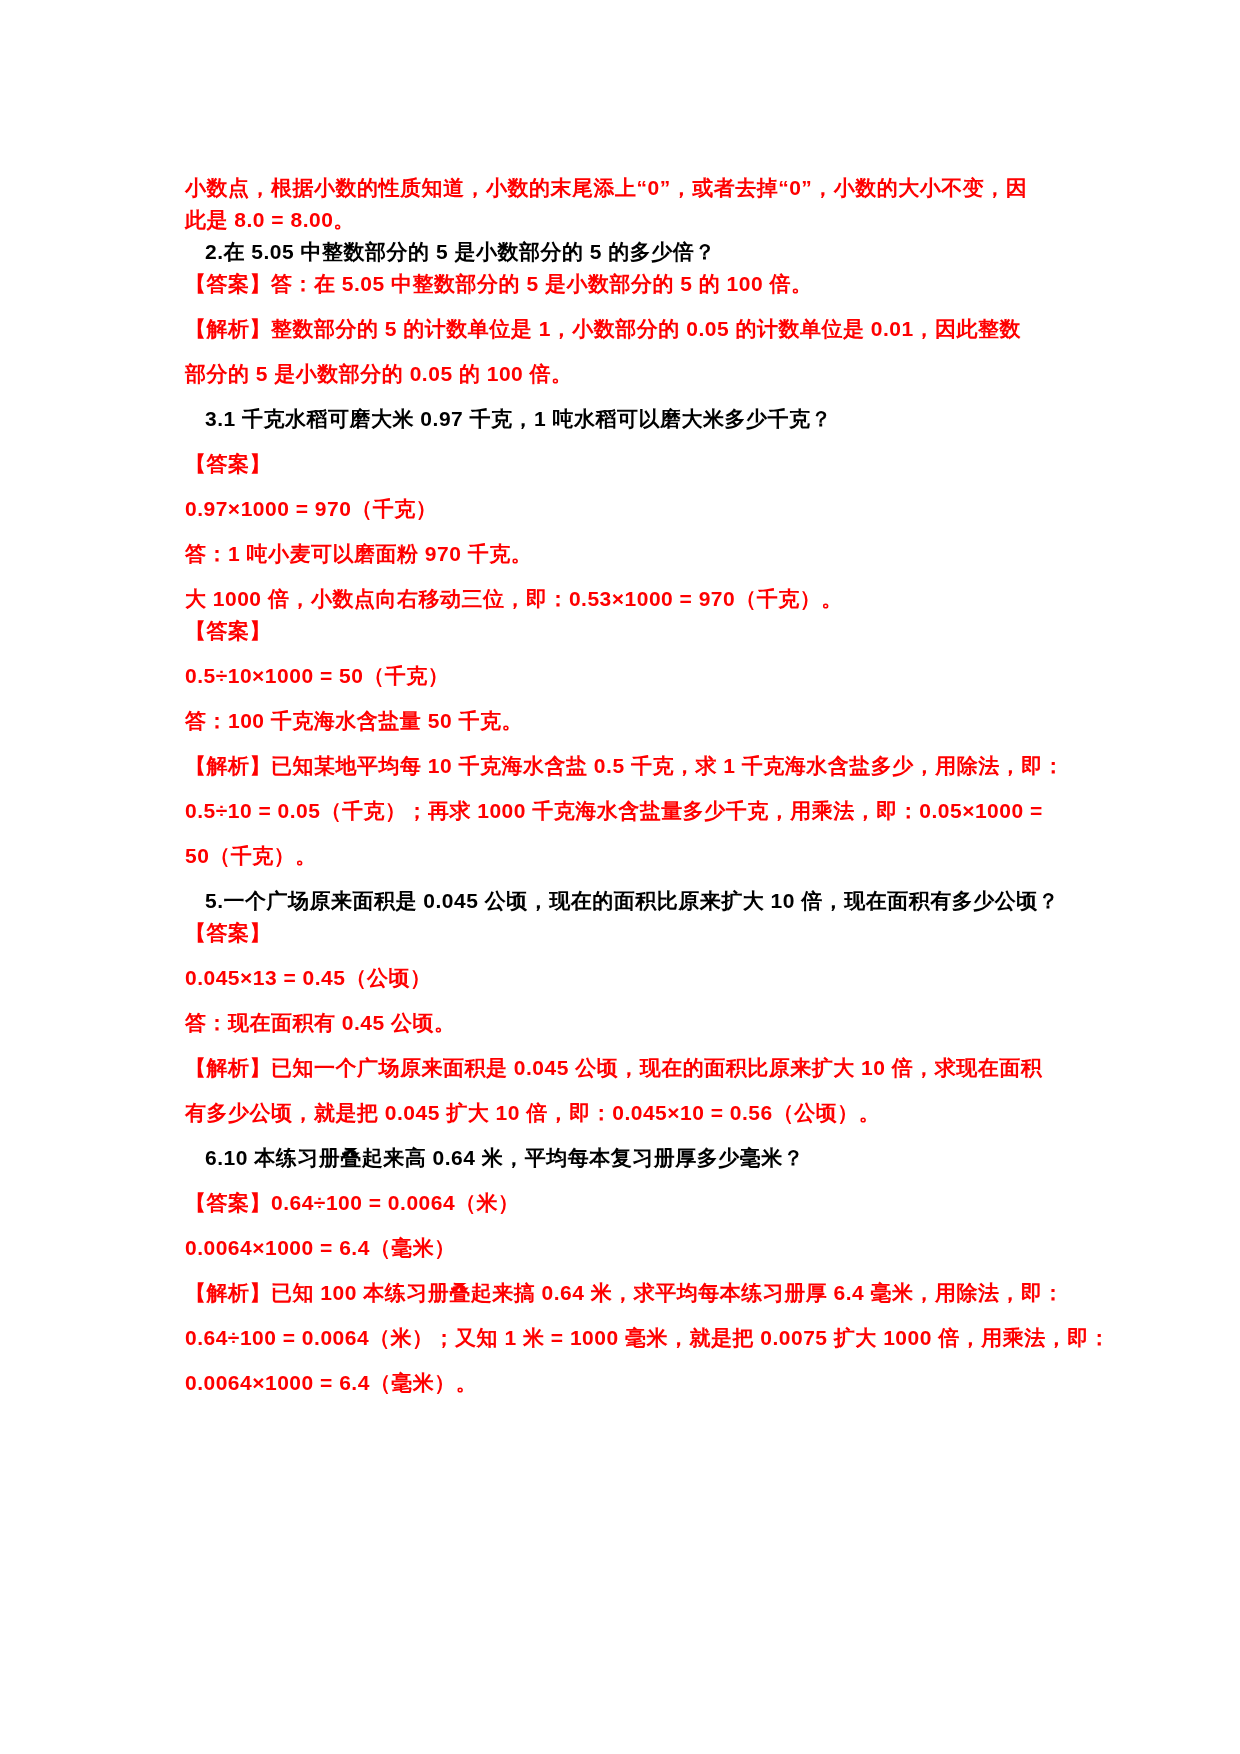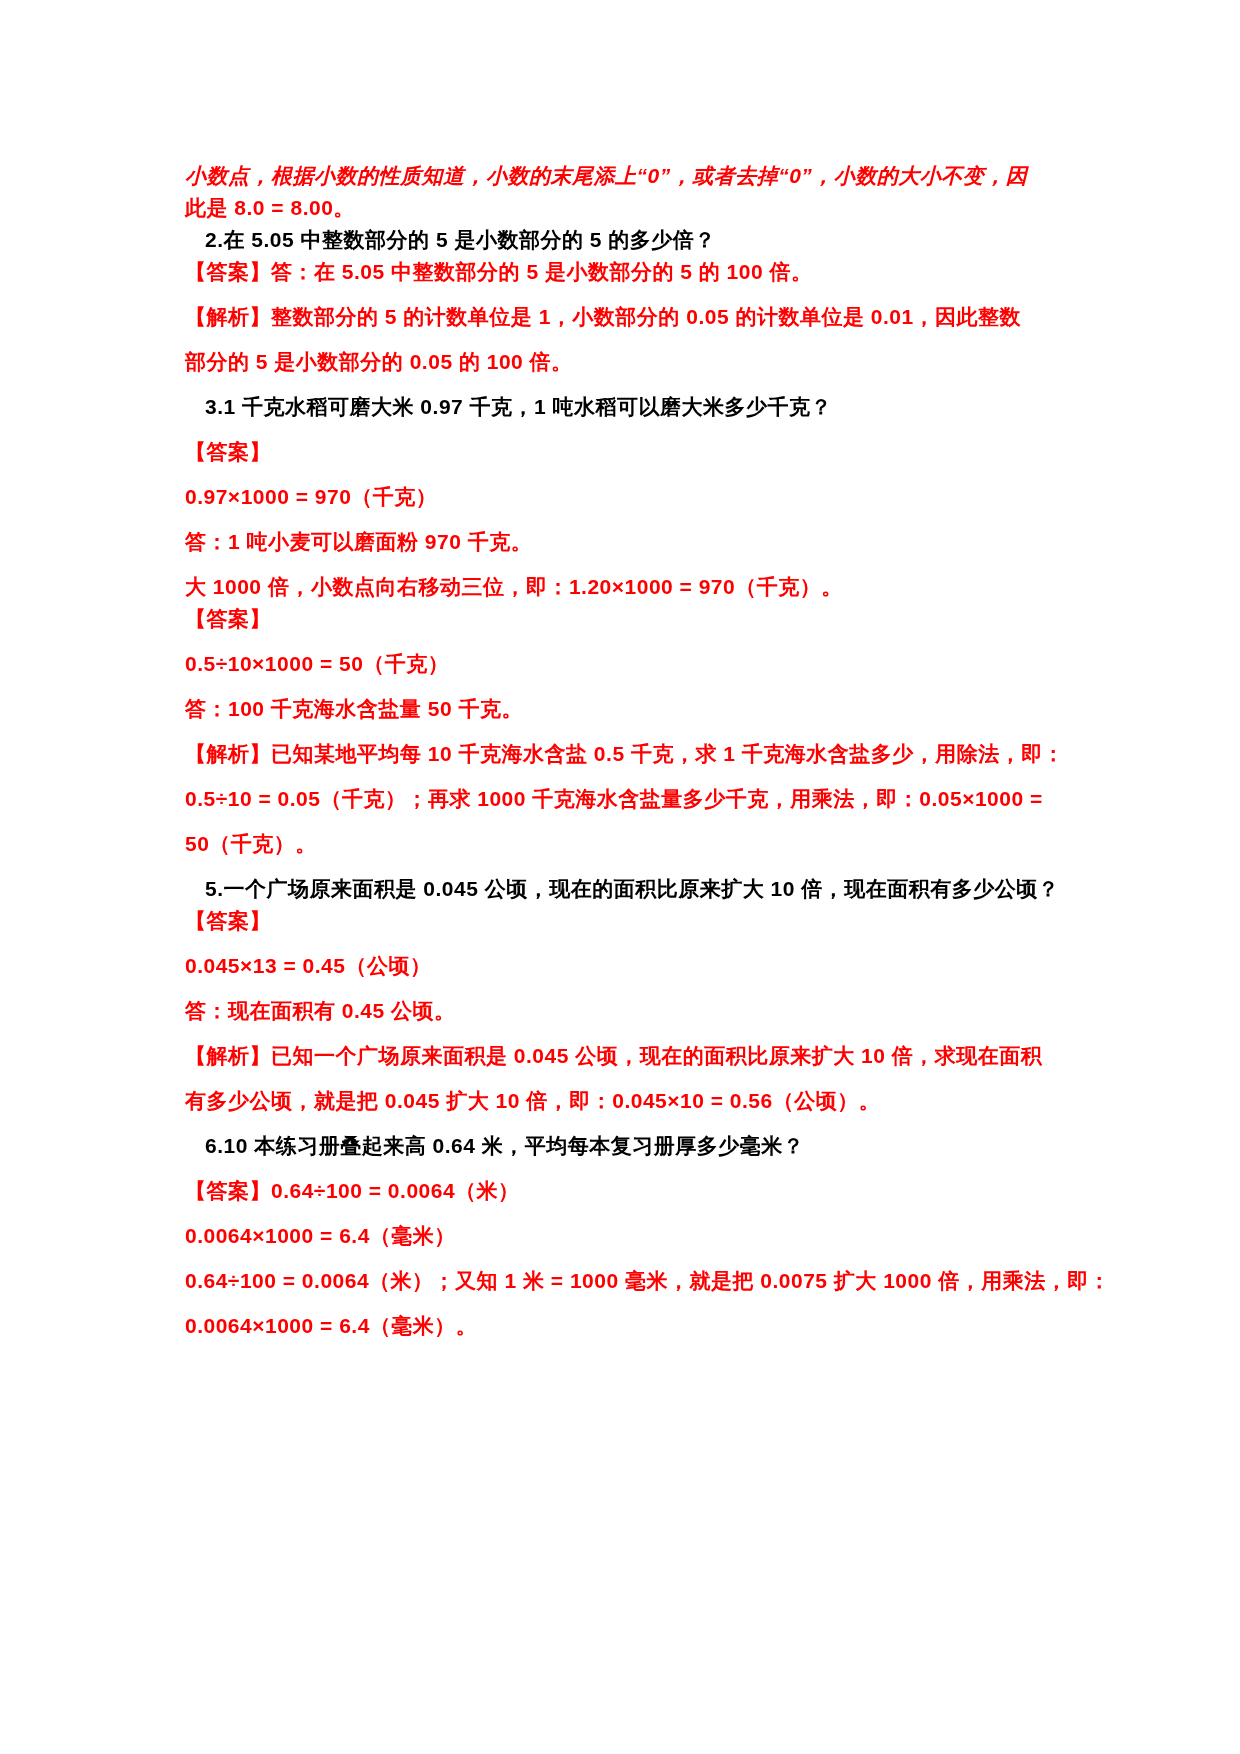--- a/index.html
+++ b/index.html
@@ -23,51 +23,52 @@
   .line {
     margin: 0;
     font-size: 21px;
     line-height: 24px;
     font-weight: bold;
     letter-spacing: 0.5px;
     white-space: nowrap;
   }
   .line[data-color="red"]   { color: #fe0000; }
   .line[data-color="black"] { color: #000000; margin-left: 20px; }
-  .line[data-gap="first"] { margin-top: 4px; font-style: italic; }
+  .line[data-gap="first"] { margin-top: 16px; }
   .line[data-gap="tight"] { margin-top: 8px; }
   .line[data-gap="wide"]  { margin-top: 21px; }
 </style>
 </head>
 <body>
 
 <div class="page">
   <div id="doc-body">
       <p class="line" data-color="red" data-gap="first">小数点，根据小数的性质知道，小数的末尾添上“0”，或者去掉“0”，小数的大小不变，因</p>
       <p class="line" data-color="red" data-gap="tight">此是 8.0 = 8.00。</p>
       <p class="line" data-color="black" data-gap="tight">2.在 5.05 中整数部分的 5 是小数部分的 5 的多少倍？</p>
       <p class="line" data-color="red" data-gap="tight">【答案】答：在 5.05 中整数部分的 5 是小数部分的 5 的 100 倍。</p>
       <p class="line" data-color="red" data-gap="wide">【解析】整数部分的 5 的计数单位是 1，小数部分的 0.05 的计数单位是 0.01，因此整数</p>
       <p class="line" data-color="red" data-gap="wide">部分的 5 是小数部分的 0.05 的 100 倍。</p>
       <p class="line" data-color="black" data-gap="wide">3.1 千克水稻可磨大米 0.97 千克，1 吨水稻可以磨大米多少千克？</p>
       <p class="line" data-color="red" data-gap="wide">【答案】</p>
       <p class="line" data-color="red" data-gap="wide">0.97×1000 = 970（千克）</p>
       <p class="line" data-color="red" data-gap="wide">答：1 吨小麦可以磨面粉 970 千克。</p>
-      <p class="line" data-color="red" data-gap="wide">大 1000 倍，小数点向右移动三位，即：1.20×1000 = 970（千克）。</p>
+      <p class="line" data-color="red" data-gap="wide">大 1000 倍，小数点向右移动三位，即：0.53×1000 = 970（千克）。</p>
       <p class="line" data-color="red" data-gap="tight">【答案】</p>
       <p class="line" data-color="red" data-gap="wide">0.5÷10×1000 = 50（千克）</p>
       <p class="line" data-color="red" data-gap="wide">答：100 千克海水含盐量 50 千克。</p>
       <p class="line" data-color="red" data-gap="wide">【解析】已知某地平均每 10 千克海水含盐 0.5 千克，求 1 千克海水含盐多少，用除法，即：</p>
       <p class="line" data-color="red" data-gap="wide">0.5÷10 = 0.05（千克）；再求 1000 千克海水含盐量多少千克，用乘法，即：0.05×1000 =</p>
       <p class="line" data-color="red" data-gap="wide">50（千克）。</p>
       <p class="line" data-color="black" data-gap="wide">5.一个广场原来面积是 0.045 公顷，现在的面积比原来扩大 10 倍，现在面积有多少公顷？</p>
       <p class="line" data-color="red" data-gap="tight">【答案】</p>
       <p class="line" data-color="red" data-gap="wide">0.045×13 = 0.45（公顷）</p>
       <p class="line" data-color="red" data-gap="wide">答：现在面积有 0.45 公顷。</p>
       <p class="line" data-color="red" data-gap="wide">【解析】已知一个广场原来面积是 0.045 公顷，现在的面积比原来扩大 10 倍，求现在面积</p>
       <p class="line" data-color="red" data-gap="wide">有多少公顷，就是把 0.045 扩大 10 倍，即：0.045×10 = 0.56（公顷）。</p>
       <p class="line" data-color="black" data-gap="wide">6.10 本练习册叠起来高 0.64 米，平均每本复习册厚多少毫米？</p>
       <p class="line" data-color="red" data-gap="wide">【答案】0.64÷100 = 0.0064（米）</p>
       <p class="line" data-color="red" data-gap="wide">0.0064×1000 = 6.4（毫米）</p>
+      <p class="line" data-color="red" data-gap="wide">【解析】已知 100 本练习册叠起来搞 0.64 米，求平均每本练习册厚 6.4 毫米，用除法，即：</p>
       <p class="line" data-color="red" data-gap="wide">0.64÷100 = 0.0064（米）；又知 1 米 = 1000 毫米，就是把 0.0075 扩大 1000 倍，用乘法，即：</p>
       <p class="line" data-color="red" data-gap="wide">0.0064×1000 = 6.4（毫米）。</p>
     </div>
 </div>
 
 </body></html>

